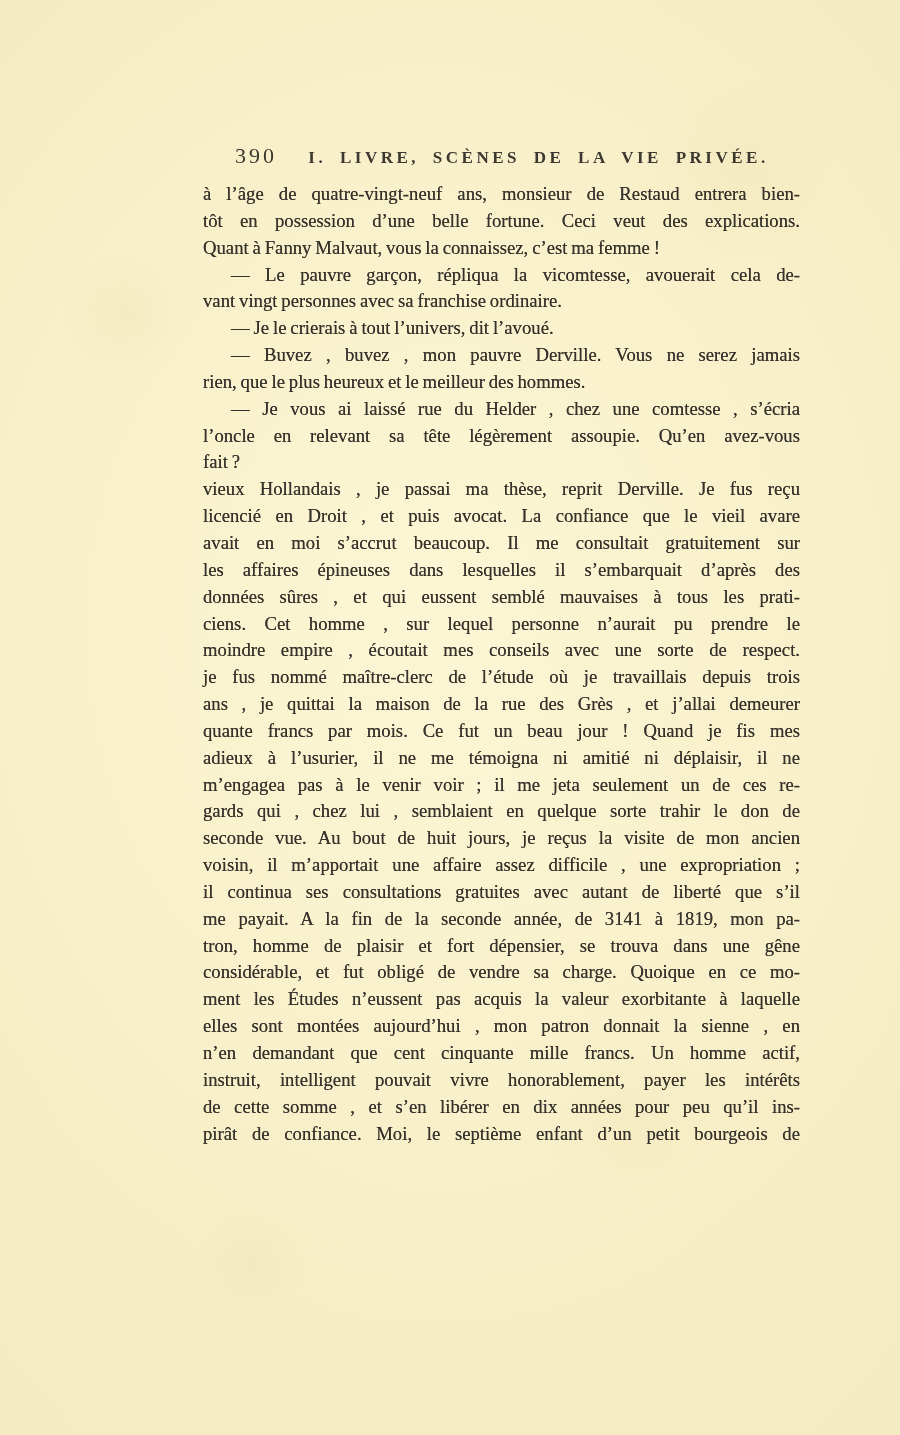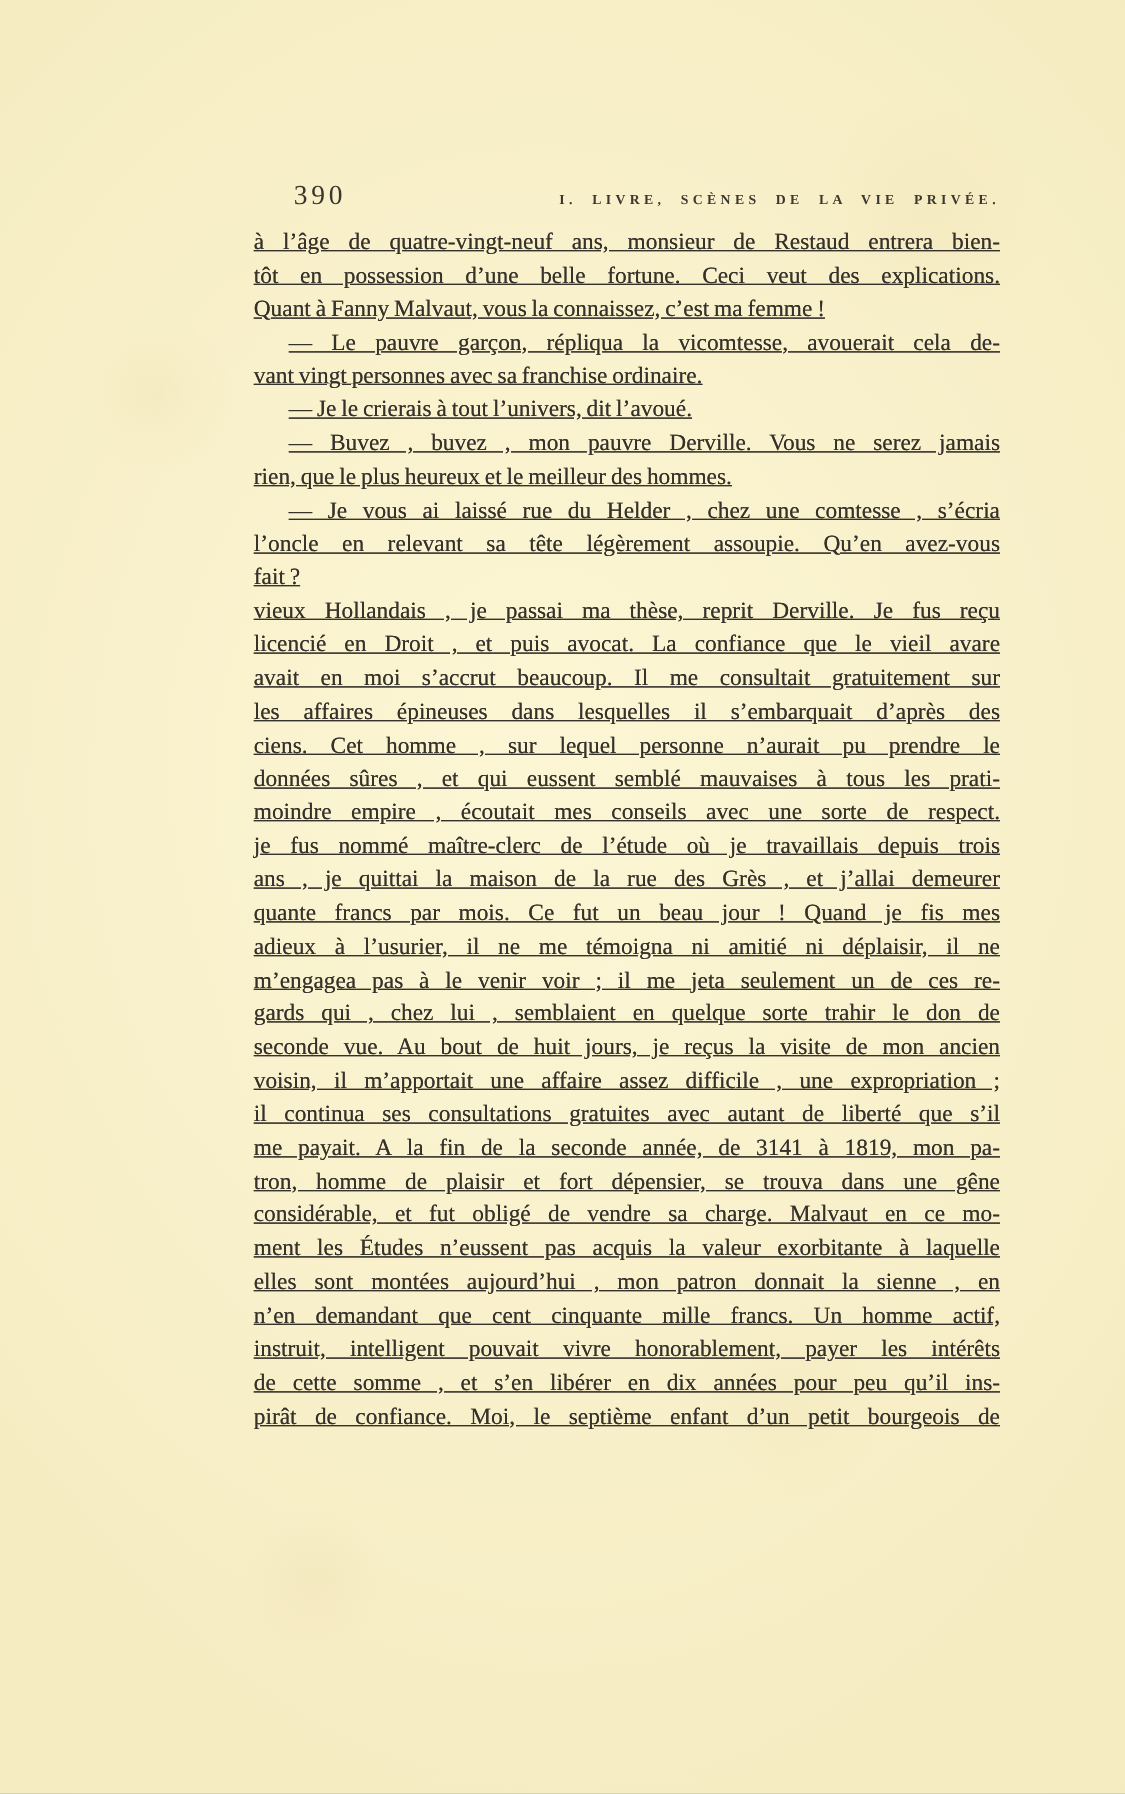--- a/index.html
+++ b/index.html
@@ -43,34 +43,33 @@
     margin-bottom: 11px;
   }
   .pagenum {
     font-size: 22px;
     letter-spacing: 3px;
     color: #3a362e;
     margin-left: 32px;
   }
   .running {
     flex: 1;
-    text-align: right;
-    font-size: 11px;
+    text-align: center;
+    font-size: 17px;
     font-weight: 700;
     letter-spacing: 3.5px;
     word-spacing: 6px;
     color: #3c382f;
     white-space: nowrap;
   }
   .body-text {
     font-size: 18.7px;
     word-spacing: -0.8px;
     color: #35312b;
     text-shadow: 0 0 0.4px rgba(45,40,32,0.75);
-    text-decoration: underline;
   }
   .line {
     line-height: 26.85px;
     height: 26.85px;
     text-align: left;
     overflow: visible;
   }
   .line.just {
     text-align: justify;
     text-align-last: justify;
@@ -97,35 +96,35 @@
         <div class="line indent">— Je le crierais à tout l’univers, dit l’avoué.</div>
         <div class="line indent just">— Buvez , buvez , mon pauvre Derville. Vous ne serez jamais</div>
         <div class="line">rien, que le plus heureux et le meilleur des hommes.</div>
         <div class="line indent just">— Je vous ai laissé rue du Helder , chez une comtesse , s’écria</div>
         <div class="line just">l’oncle en relevant sa tête légèrement assoupie. Qu’en avez-vous</div>
         <div class="line">fait ?</div>
         <div class="line just">vieux Hollandais , je passai ma thèse, reprit Derville. Je fus reçu</div>
         <div class="line just">licencié en Droit , et puis avocat. La confiance que le vieil avare</div>
         <div class="line just">avait en moi s’accrut beaucoup. Il me consultait gratuitement sur</div>
         <div class="line just">les affaires épineuses dans lesquelles il s’embarquait d’après des</div>
+        <div class="line just">données sûres , et qui eussent semblé mauvaises à tous les prati-</div>
         <div class="line just">ciens. Cet homme , sur lequel personne n’aurait pu prendre le</div>
-        <div class="line just">données sûres , et qui eussent semblé mauvaises à tous les prati-</div>
         <div class="line just">moindre empire , écoutait mes conseils avec une sorte de respect.</div>
         <div class="line just">je fus nommé maître-clerc de l’étude où je travaillais depuis trois</div>
         <div class="line just">ans , je quittai la maison de la rue des Grès , et j’allai demeurer</div>
         <div class="line just">quante francs par mois. Ce fut un beau jour ! Quand je fis mes</div>
         <div class="line just">adieux à l’usurier, il ne me témoigna ni amitié ni déplaisir, il ne</div>
         <div class="line just">m’engagea pas à le venir voir ; il me jeta seulement un de ces re-</div>
         <div class="line just">gards qui , chez lui , semblaient en quelque sorte trahir le don de</div>
         <div class="line just">seconde vue. Au bout de huit jours, je reçus la visite de mon ancien</div>
         <div class="line just">voisin, il m’apportait une affaire assez difficile , une expropriation ;</div>
         <div class="line just">il continua ses consultations gratuites avec autant de liberté que s’il</div>
         <div class="line just">me payait. A la fin de la seconde année, de 3141 à 1819, mon pa-</div>
         <div class="line just">tron, homme de plaisir et fort dépensier, se trouva dans une gêne</div>
-        <div class="line just">considérable, et fut obligé de vendre sa charge. Malvaut en ce mo-</div>
+        <div class="line just">considérable, et fut obligé de vendre sa charge. Quoique en ce mo-</div>
         <div class="line just">ment les Études n’eussent pas acquis la valeur exorbitante à laquelle</div>
         <div class="line just">elles sont montées aujourd’hui , mon patron donnait la sienne , en</div>
         <div class="line just">n’en demandant que cent cinquante mille francs. Un homme actif,</div>
         <div class="line just">instruit, intelligent pouvait vivre honorablement, payer les intérêts</div>
         <div class="line just">de cette somme , et s’en libérer en dix années pour peu qu’il ins-</div>
         <div class="line just">pirât de confiance. Moi, le septième enfant d’un petit bourgeois de</div>
       </div>
   </div>
 </div>
 

